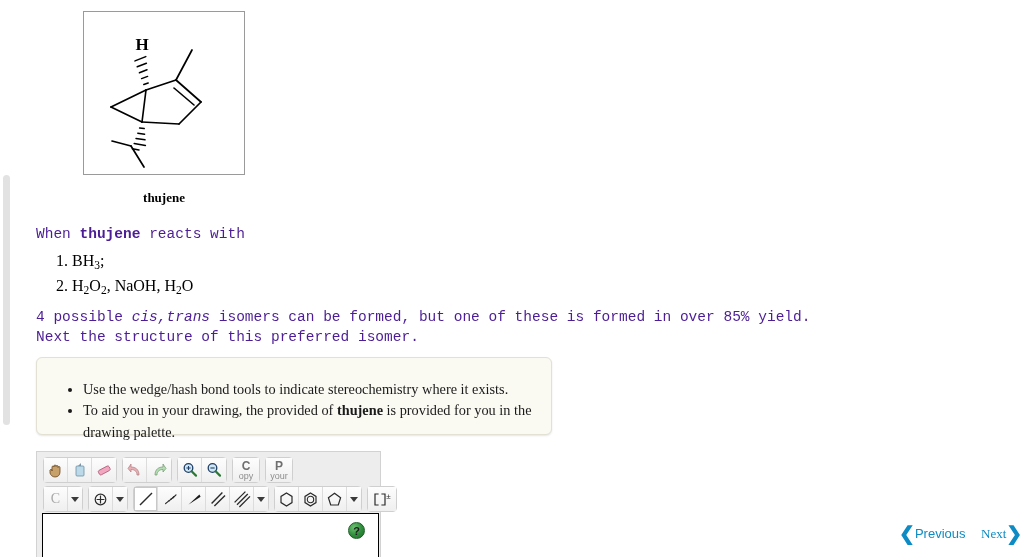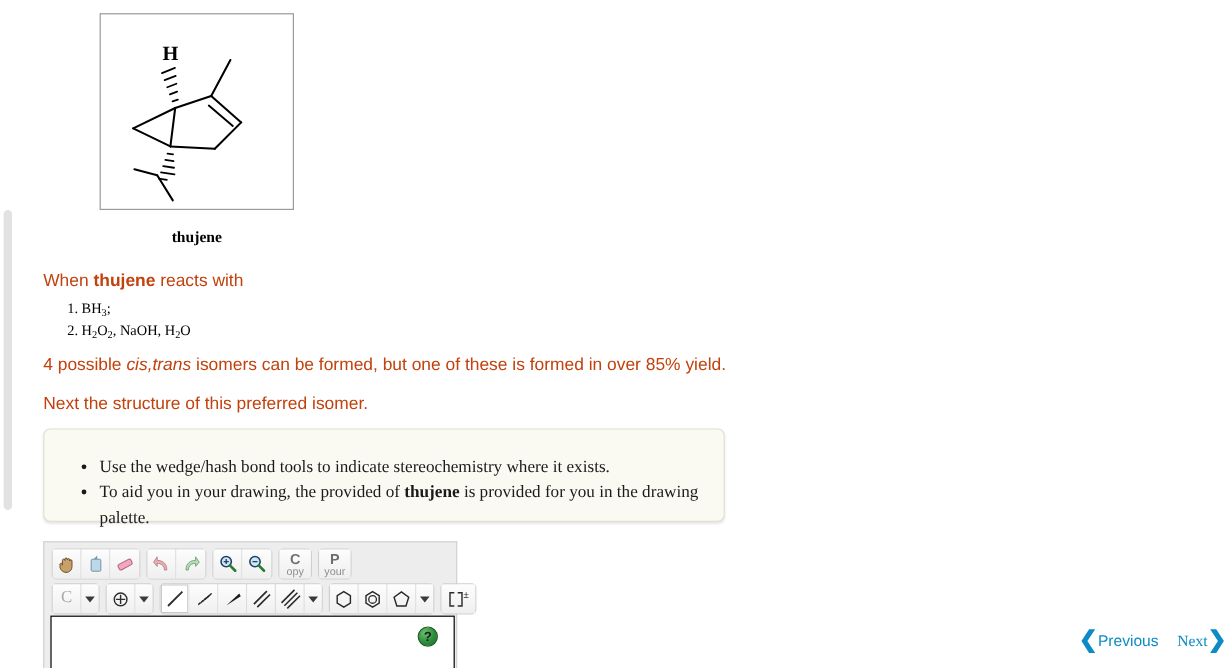--- a/index.html
+++ b/index.html
@@ -31,42 +31,42 @@
   .struct-caption {
     position: absolute; left: 83px; top: 190px;
     width: 162px; text-align: center;
     font-family: "Liberation Serif", serif;
     font-weight: bold; font-size: 13px;
   }
 
   
   .qtext {
     position: absolute;
-    font-family: Liberation Sans, sans-serif;
+    font-family: Liberation Mono, monospace;
     font-size: 14.5px;
     line-height: 1.25;
-    color: #c2410c;
+    color: #4c1d95;
   }
   .line-when { left: 36px; top: 225px; }
   .reagents {
     position: absolute; left: 56px; top: 249px;
     font-family: "Liberation Serif", serif;
-    font-size: 12px; line-height: 1.45;
+    font-size: 16px; line-height: 1.45;
   }
   .reagents .ritem { white-space: nowrap; }
-  .line-isomers { left: 36px; top: 295px; }
+  .line-isomers { left: 36px; top: 308px; }
   .line-draw    { left: 36px; top: 328px; }
   sub { font-size: 0.72em; vertical-align: -0.28em; }
   .ital { font-style: italic; }
   .bld  { font-weight: bold; }
 
   
   .hintbox {
     position: absolute; left: 36px; top: 357px;
-    width: 568px; height: 78px;
+    width: 516px; height: 78px;
     background: #faf9f2;
     border: 1px solid #e3e1d4;
     border-radius: 6px;
     box-shadow: 0 1px 2px rgba(0,0,0,.10);
     box-sizing: border-box;
   }
   .hintbox ul {
     margin: 0; padding: 21px 0 0 46px;
     list-style: disc;
   }

